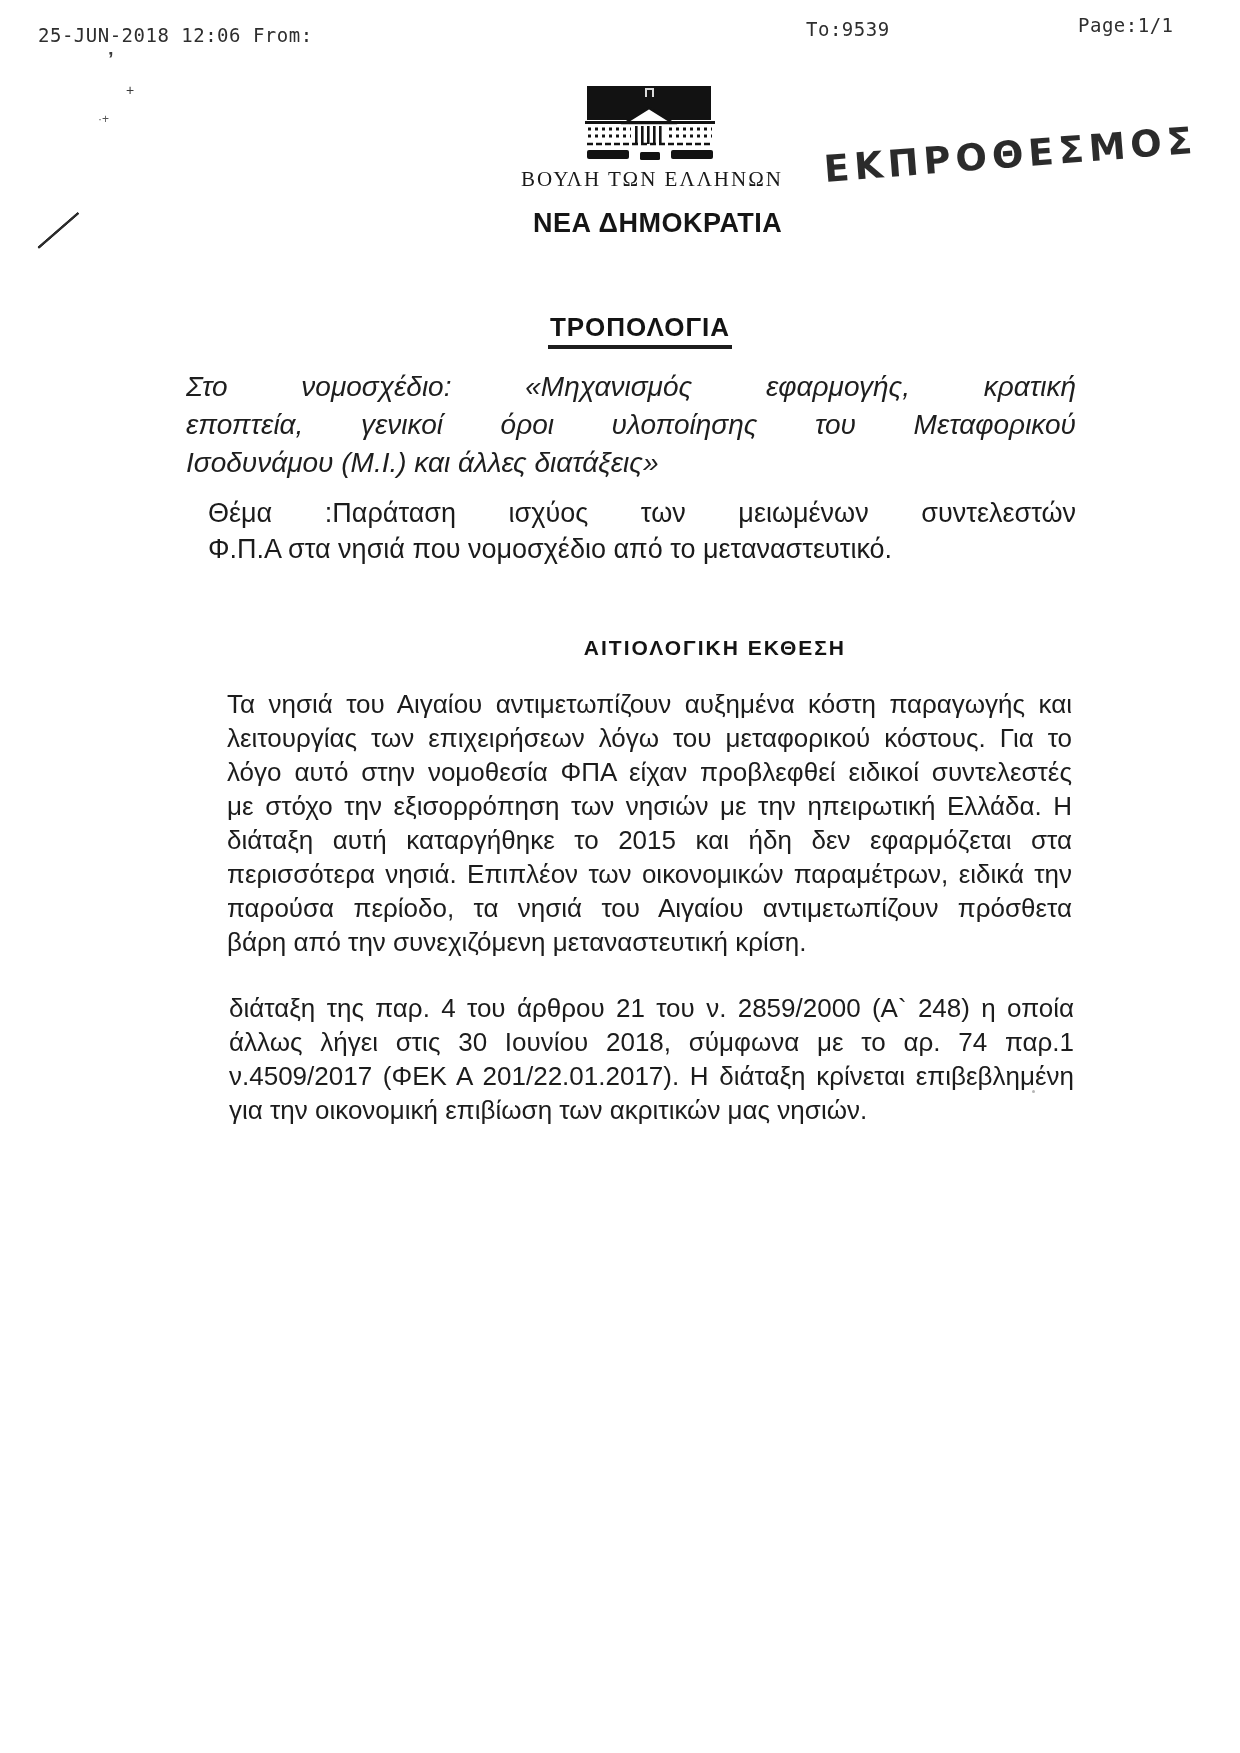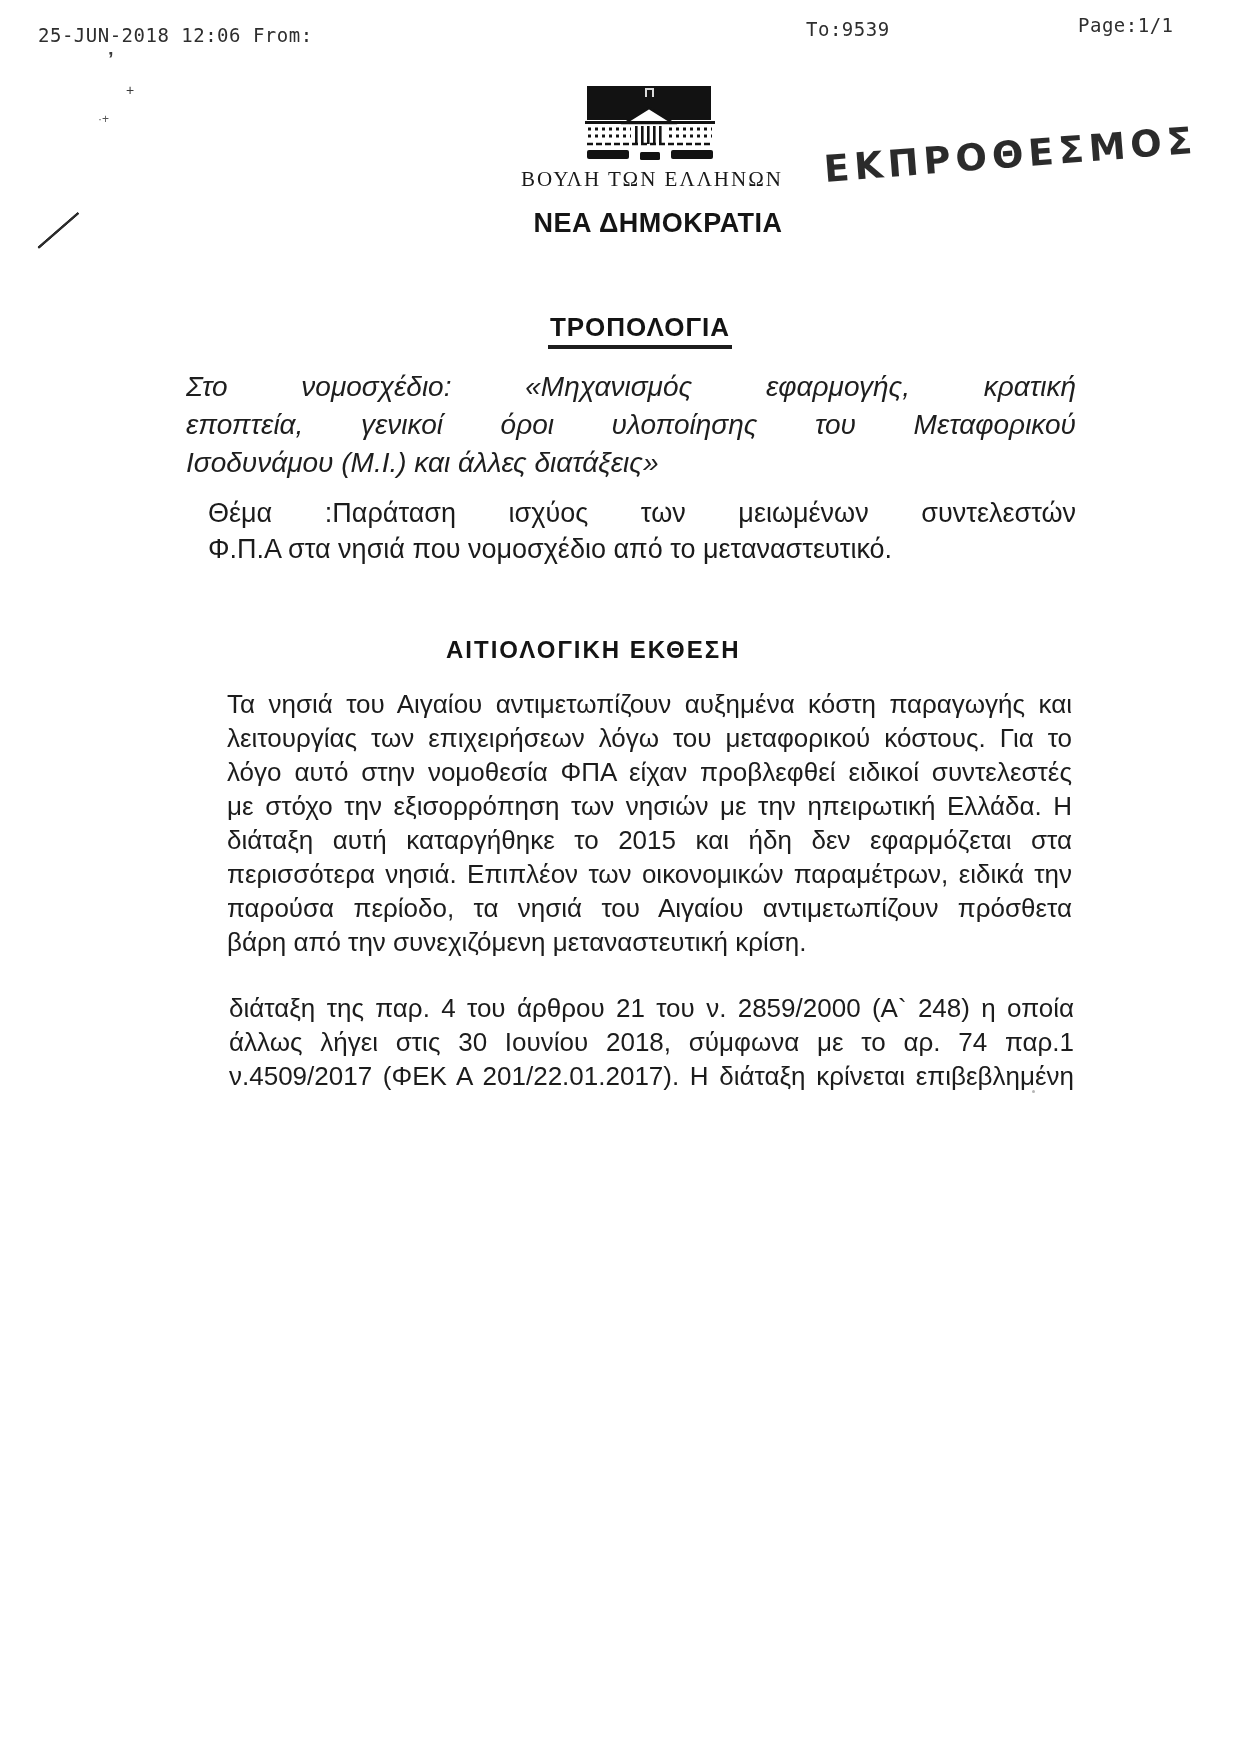--- a/index.html
+++ b/index.html
@@ -34,21 +34,21 @@
   .speck { width:3px; height:3px; background:#b5b5b5; border-radius:50%; }
 
   
   .emblem { left:585px; top:86px; width:130px; height:80px; }
   .institution {
     left:521px; top:167px; width:252px; text-align:center;
     font-family:"Liberation Serif", serif;
     font-size:21px; letter-spacing:2px; color:#191919; white-space:nowrap;
   }
   .party {
-    left:533px; top:208px; width:250px; text-align:center;
+    left:533px; top:208px; width:250px; 
     font-size:27px; font-weight:bold; letter-spacing:0.5px; white-space:nowrap;
     color:#151515;
   }
 
   
   .stamp {
     left:824px; top:148px;
     font-family:"DejaVu Sans", sans-serif;
     font-size:37px; font-weight:600; letter-spacing:5px;
     color:#1a1a1a; opacity:0.92; white-space:nowrap;
@@ -63,22 +63,22 @@
   }
   .bill-ref {
     left:186px; top:368px; width:890px;
     font-size:28px; font-style:italic; line-height:38px; color:#1e1e1e;
   }
   .subject {
     left:208px; top:495px; width:868px;
     font-size:27px; line-height:36px; color:#1b1b1b;
   }
   .report-heading {
-    left:446px; top:636px; width:400px; text-align:left;
-    font-size:24px; font-weight:bold; letter-spacing:2px; color:#141414;
+    left:446px; top:636px; width:400px; text-align:right;
+    font-size:21px; font-weight:bold; letter-spacing:2px; color:#141414;
   }
   .body-par {
     font-size:26px; line-height:34px; color:#1c1c1c;
   }
   .par1 { left:227px; top:687px; width:845px; }
   .par2 { left:229px; top:991px; width:845px; }
 
   
   .tline { text-align:justify; text-align-last:justify; }
   .tline-last { text-align-last:left; }
@@ -150,15 +150,16 @@
       <div class="tline">με στόχο την εξισορρόπηση των νησιών με την ηπειρωτική Ελλάδα. Η</div>
       <div class="tline">διάταξη αυτή καταργήθηκε το 2015 και ήδη δεν εφαρμόζεται στα</div>
       <div class="tline">περισσότερα νησιά. Επιπλέον των οικονομικών παραμέτρων, ειδικά την</div>
       <div class="tline">παρούσα περίοδο, τα νησιά του Αιγαίου αντιμετωπίζουν πρόσθετα</div>
       <div class="tline tline-last">βάρη από την συνεχιζόμενη μεταναστευτική κρίση.</div>
     </div>
   <div class="abs body-par par2">
       <div class="tline">διάταξη της παρ. 4 του άρθρου 21 του ν. 2859/2000 (Α` 248) η οποία</div>
       <div class="tline">άλλως λήγει στις 30 Ιουνίου 2018, σύμφωνα με το αρ. 74 παρ.1</div>
       <div class="tline">ν.4509/2017 (ΦΕΚ Α 201/22.01.2017). Η διάταξη κρίνεται επιβεβλημένη</div>
+      <div class="tline tline-last">για την οικονομική επιβίωση των ακριτικών μας νησιών.</div>
     </div>
 
 </div>
 
 </body></html>

